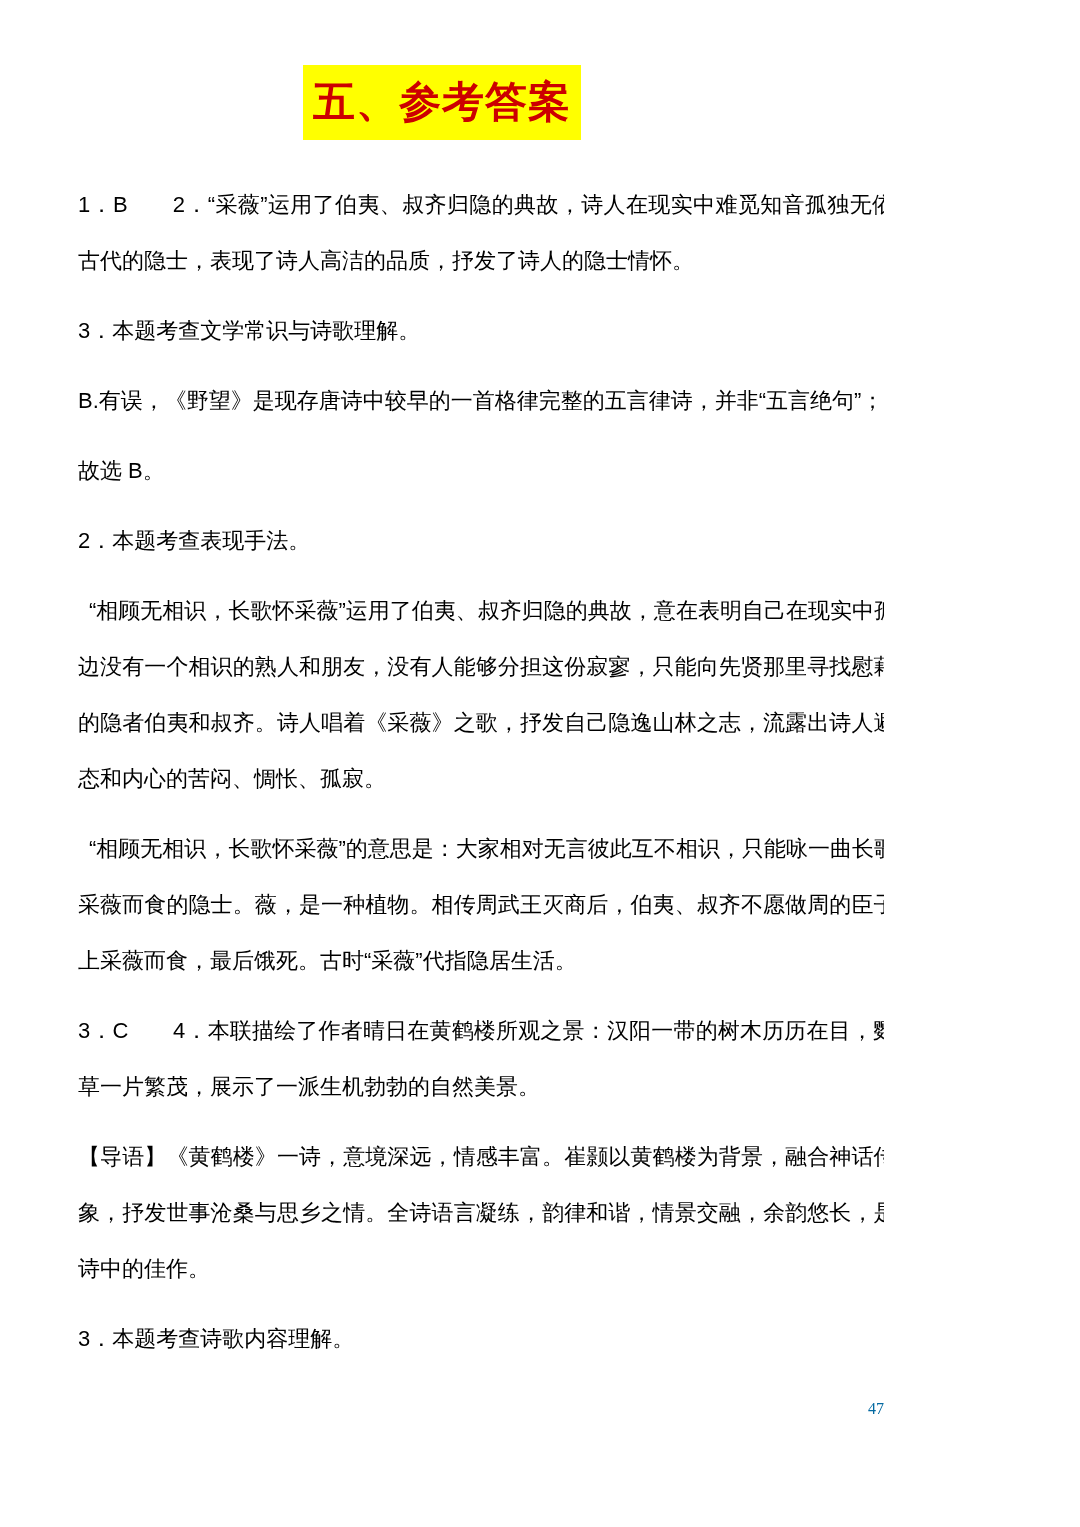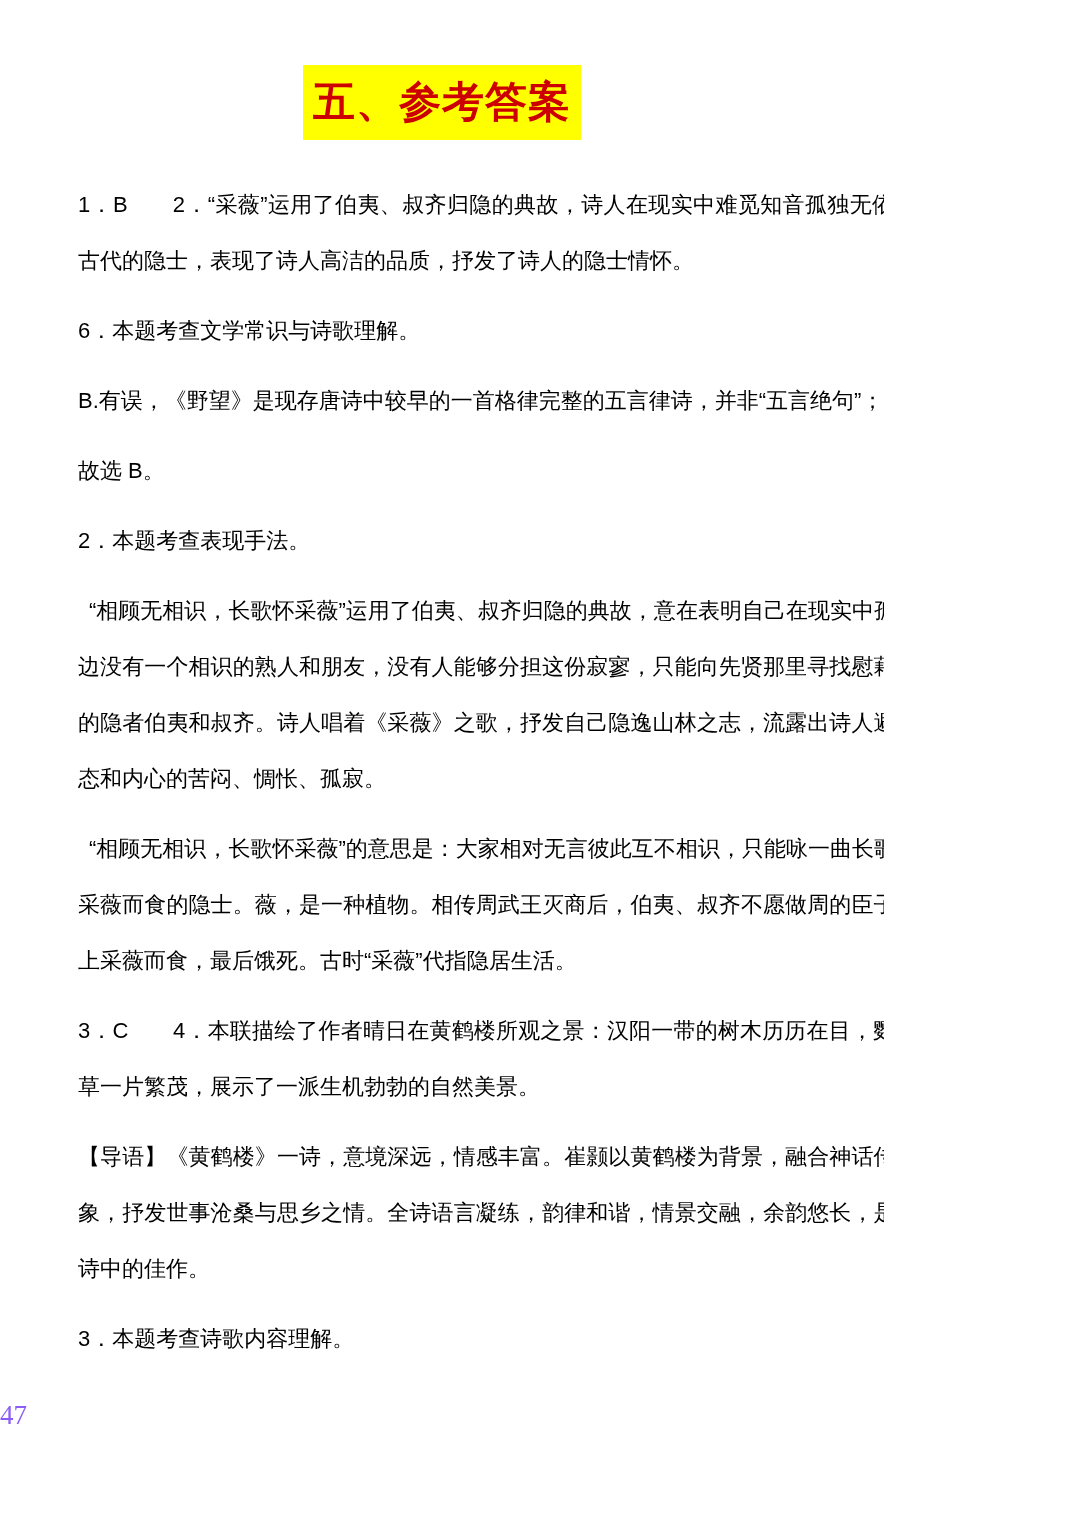--- a/index.html
+++ b/index.html
@@ -48,38 +48,38 @@
     padding: 0;
   }
   .content p.indent {
     text-indent: 11px;
   }
   .page-number {
     position: absolute;
     top: 1400px;
     left: 0;
     width: 100%;
-    text-align: left;
+    text-align: right;
     font-family: "Liberation Serif", "DejaVu Serif", serif;
-    font-size: 27px;
-    color: #8b5cf6;
+    font-size: 16px;
+    color: #0369a1;
   }
 </style>
 </head>
 <body style="background: rgb(255, 255, 255);">
 
 <div class="page">
 
   <div class="title-row">
     <span class="doc-title">五、参考答案</span>
   </div>
 
   <div class="content">
     <p>1．B　　2．“采薇”运用了伯夷、叔齐归隐的典故，诗人在现实中难觅知音孤独无依，只好追怀古代的隐士，表现了诗人高洁的品质，抒发了诗人的隐士情怀。</p>
-    <p>6．本题考查文学常识与诗歌理解。</p>
+    <p>3．本题考查文学常识与诗歌理解。</p>
     <p>B.有误，《野望》是现存唐诗中较早的一首格律完整的五言律诗，并非“五言绝句”；</p>
     <p>故选 B。</p>
     <p>2．本题考查表现手法。</p>
     <p class="indent">“相顾无相识，长歌怀采薇”运用了伯夷、叔齐归隐的典故，意在表明自己在现实中孤独无依，身边没有一个相识的熟人和朋友，没有人能够分担这份寂寥，只能向先贤那里寻找慰藉，怀念古时的隐者伯夷和叔齐。诗人唱着《采薇》之歌，抒发自己隐逸山林之志，流露出诗人避世退隐的心态和内心的苦闷、惆怅、孤寂。</p>
     <p class="indent">“相顾无相识，长歌怀采薇”的意思是：大家相对无言彼此互不相识，只能咏一曲长歌来怀念古代采薇而食的隐士。薇，是一种植物。相传周武王灭商后，伯夷、叔齐不愿做周的臣子，在首阳山上采薇而食，最后饿死。古时“采薇”代指隐居生活。</p>
     <p>3．C　　4．本联描绘了作者晴日在黄鹤楼所观之景：汉阳一带的树木历历在目，鹦鹉洲上的芳草一片繁茂，展示了一派生机勃勃的自然美景。</p>
     <p>【导语】《黄鹤楼》一诗，意境深远，情感丰富。崔颢以黄鹤楼为背景，融合神话传说与眼前景象，抒发世事沧桑与思乡之情。全诗语言凝练，韵律和谐，情景交融，余韵悠长，是唐代七言律诗中的佳作。</p>
     <p>3．本题考查诗歌内容理解。</p>
   </div>
 

